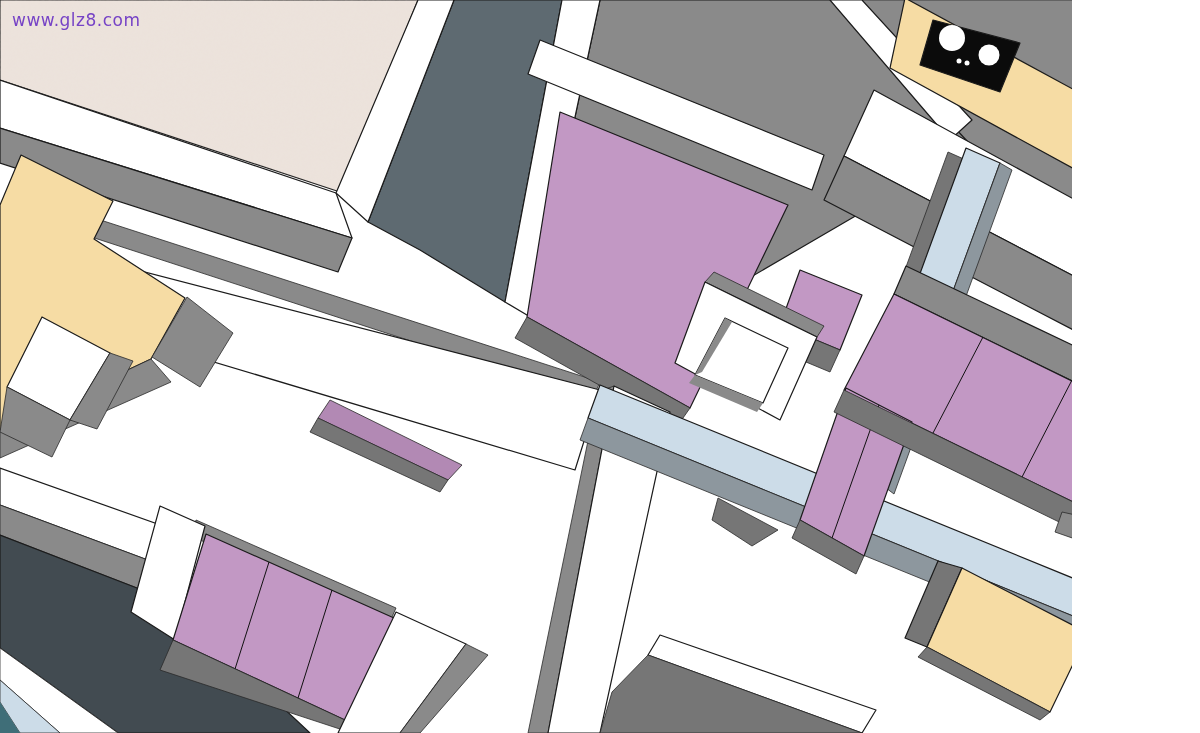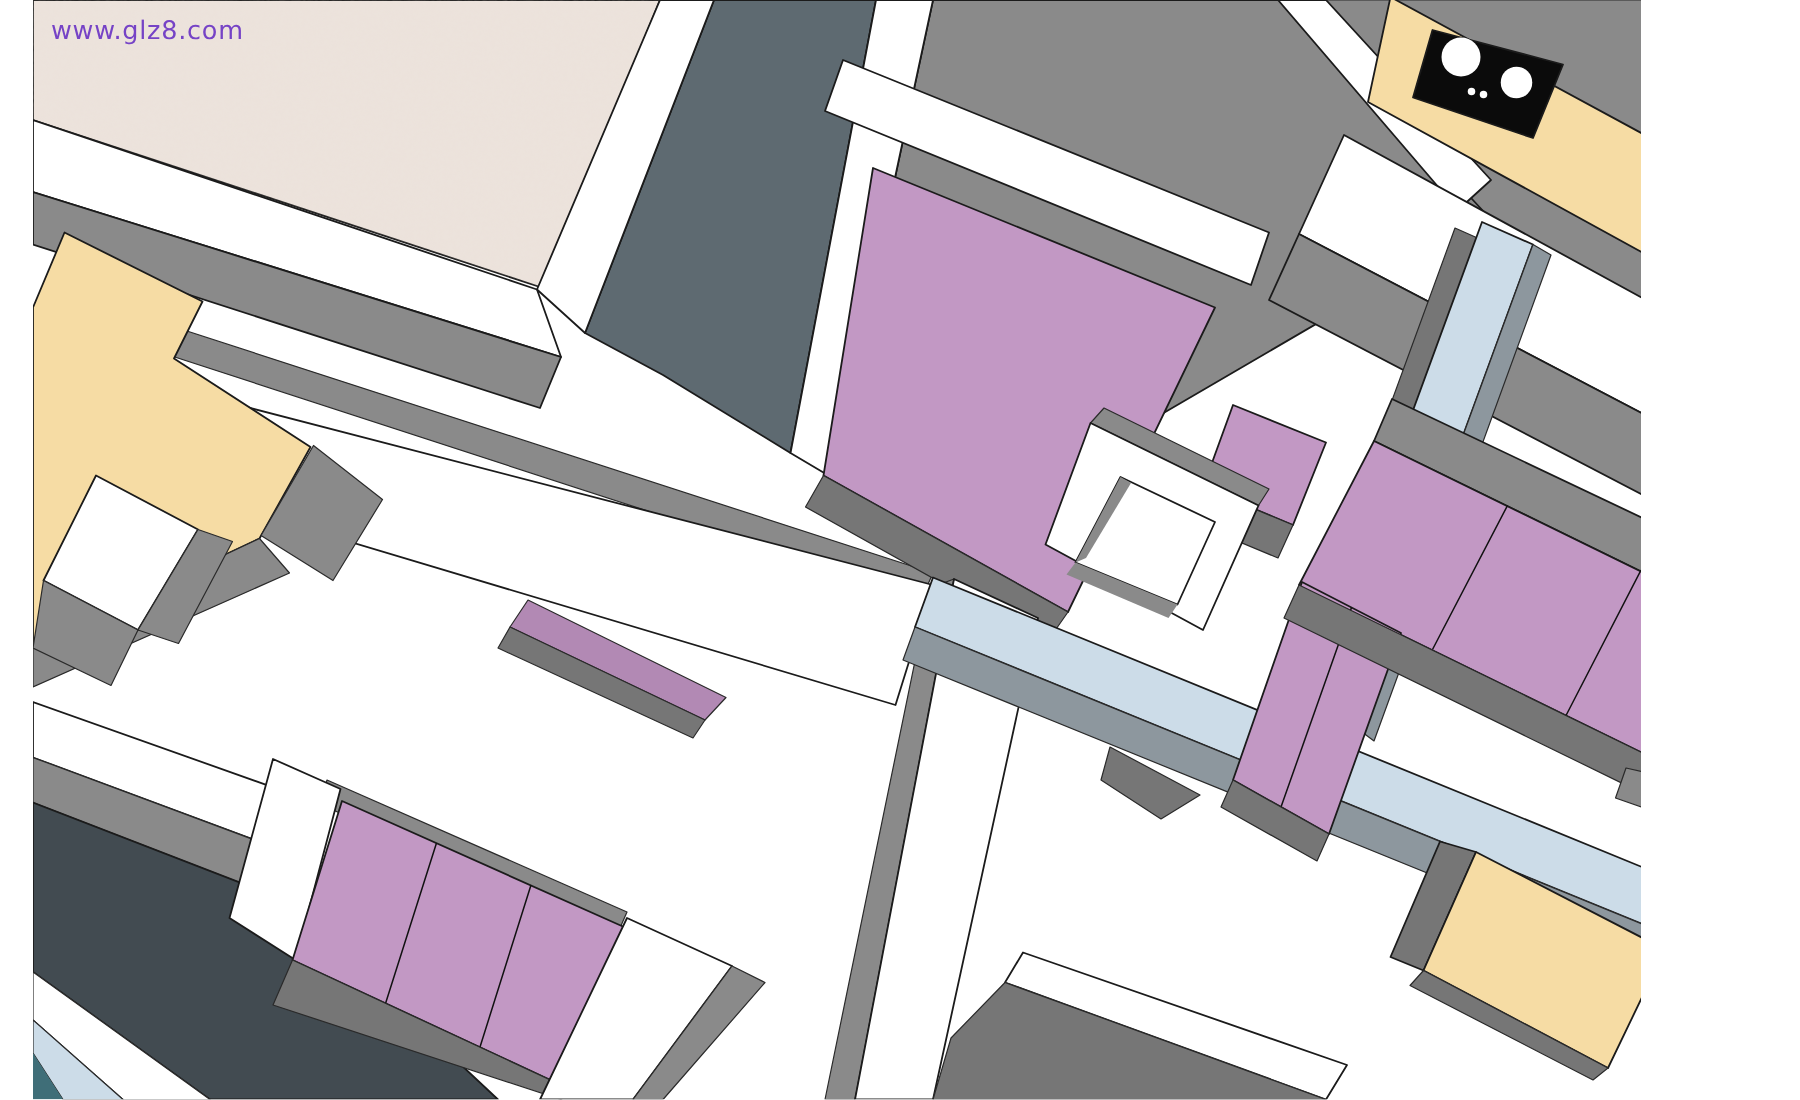--- a/index.html
+++ b/index.html
@@ -1,17 +1,17 @@
 <!DOCTYPE html>
 <html><head>
 <meta charset="utf-8">
 <style>
   html,body{margin:0;padding:0;background:#ffffff;}
   .stage{position:relative;width:1072px;height:733px;overflow:hidden;
-         font-family:"DejaVu Sans","Liberation Sans",sans-serif;padding-left:22px;}
+         font-family:"DejaVu Sans","Liberation Sans",sans-serif;}
   svg{display:block;}
   .edge{stroke:#1b1b1b;stroke-width:1.2;stroke-linejoin:round;}
   .edge-thin{stroke:#2a2a2a;stroke-width:0.8;stroke-linejoin:round;}
   .noedge{stroke:none;}
   .seam{fill:none;stroke:#111;stroke-width:1;}
   .wm{font-size:17px;letter-spacing:0.5px;}
 </style>
 </head>
 <body>
 

